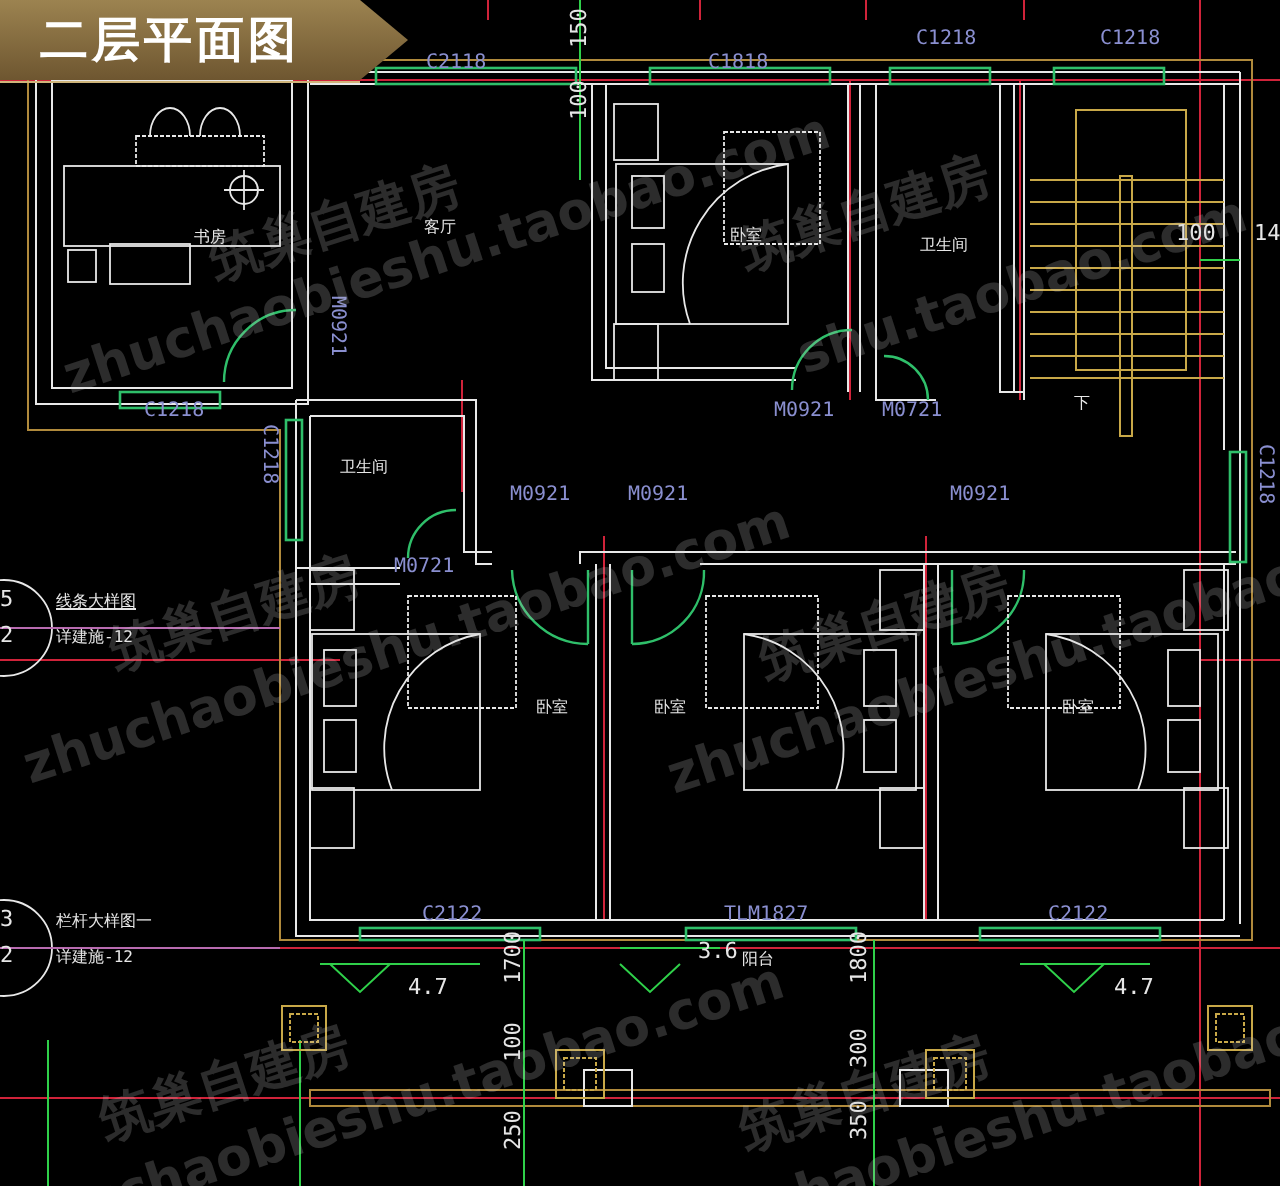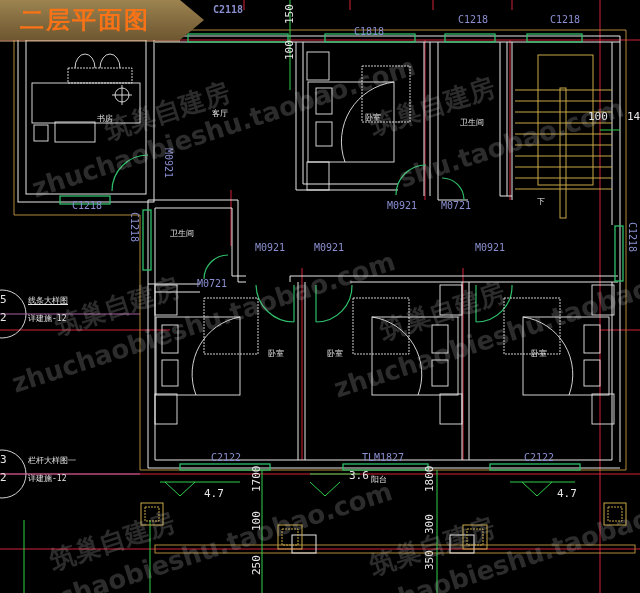--- a/index.html
+++ b/index.html
@@ -1,19 +1,19 @@
 <!DOCTYPE html>
 <html><head>
 <meta charset="utf-8">
 <style>
   html, body { margin:0; padding:0; background:#000; }
   body { width:640px; height:593px; overflow:hidden; position:relative; font-family:"DejaVu Sans", sans-serif; }
   #canvas { position:absolute; left:0; top:0; width:640px; height:593px; }
   .title-banner { position:absolute; left:0; top:0; width:200px; height:44px; }
-  .title-text { position:absolute; left:20px; top:4px; font-size:24px; font-weight:bold; color:#f97316; letter-spacing:2px; font-family:"DejaVu Sans", sans-serif; }
+  .title-text { position:absolute; left:20px; top:4px; font-size:24px; font-weight:bold; color:#ffffff; letter-spacing:2px; font-family:"DejaVu Sans", sans-serif; }
   .lbl { position:absolute; white-space:nowrap; font-family:"DejaVu Sans Mono", monospace; }
   .code { color:#8a8fd0; font-size:10px; }
   .room { color:#e8e8e8; font-size:8px; }
   .dim { color:#e6e6e6; font-size:11px; }
   .dimv { color:#e6e6e6; font-size:11px; transform-origin:left top; transform:rotate(-90deg); }
   .codev { color:#8a8fd0; font-size:10px; transform-origin:left top; transform:rotate(90deg); }
   .note { color:#e6e6e6; font-size:8px; }
   .wm { position:absolute; white-space:nowrap; color:rgba(200,200,200,0.22); font-weight:bold; transform-origin:left top; transform:rotate(-18deg); pointer-events:none; font-family:"DejaVu Sans", sans-serif; }
   .wm-cn { font-size:26px; }
   .wm-en { font-size:26px; }
@@ -214,21 +214,21 @@
         <stop offset="1" stop-color="#6e5630"></stop>
       </linearGradient>
     </defs>
     <polygon points="0,0 180,0 204,20 180,40 0,40" fill="url(#gold)"></polygon>
     <line x1="0" y1="41" x2="180" y2="41" stroke="#cfb47a" stroke-width="1"></line>
   </svg>
   <div class="title-text">二层平面图</div>
 </div>
 
 <div id="labels">
-    <div class="lbl code" style="left: 213px; top: 4px; font-weight: bold;">C2118</div>
+    <div class="lbl code" style="left: 213px; top: 26px;">C2118</div>
     <div class="lbl code" style="left: 354px; top: 14px; margin-top: 12px;">C1818</div>
     <div class="lbl code" style="left: 458px; top: 14px;">C1218</div>
     <div class="lbl code" style="left: 550px; top: 14px;">C1218</div>
     <div class="lbl code" style="left: 72px; top: 200px;">C1218</div>
     <div class="lbl code" style="left: 211px; top: 452px;">C2122</div>
     <div class="lbl code" style="left: 362px; top: 452px;">TLM1827</div>
     <div class="lbl code" style="left: 524px; top: 452px;">C2122</div>
     <div class="lbl codev" style="left: 140px; top: 212px;">C1218</div>
     <div class="lbl codev" style="left: 638px; top: 222px;">C1218</div>
     <div class="lbl code" style="left: 387px; top: 200px;">M0921</div>

